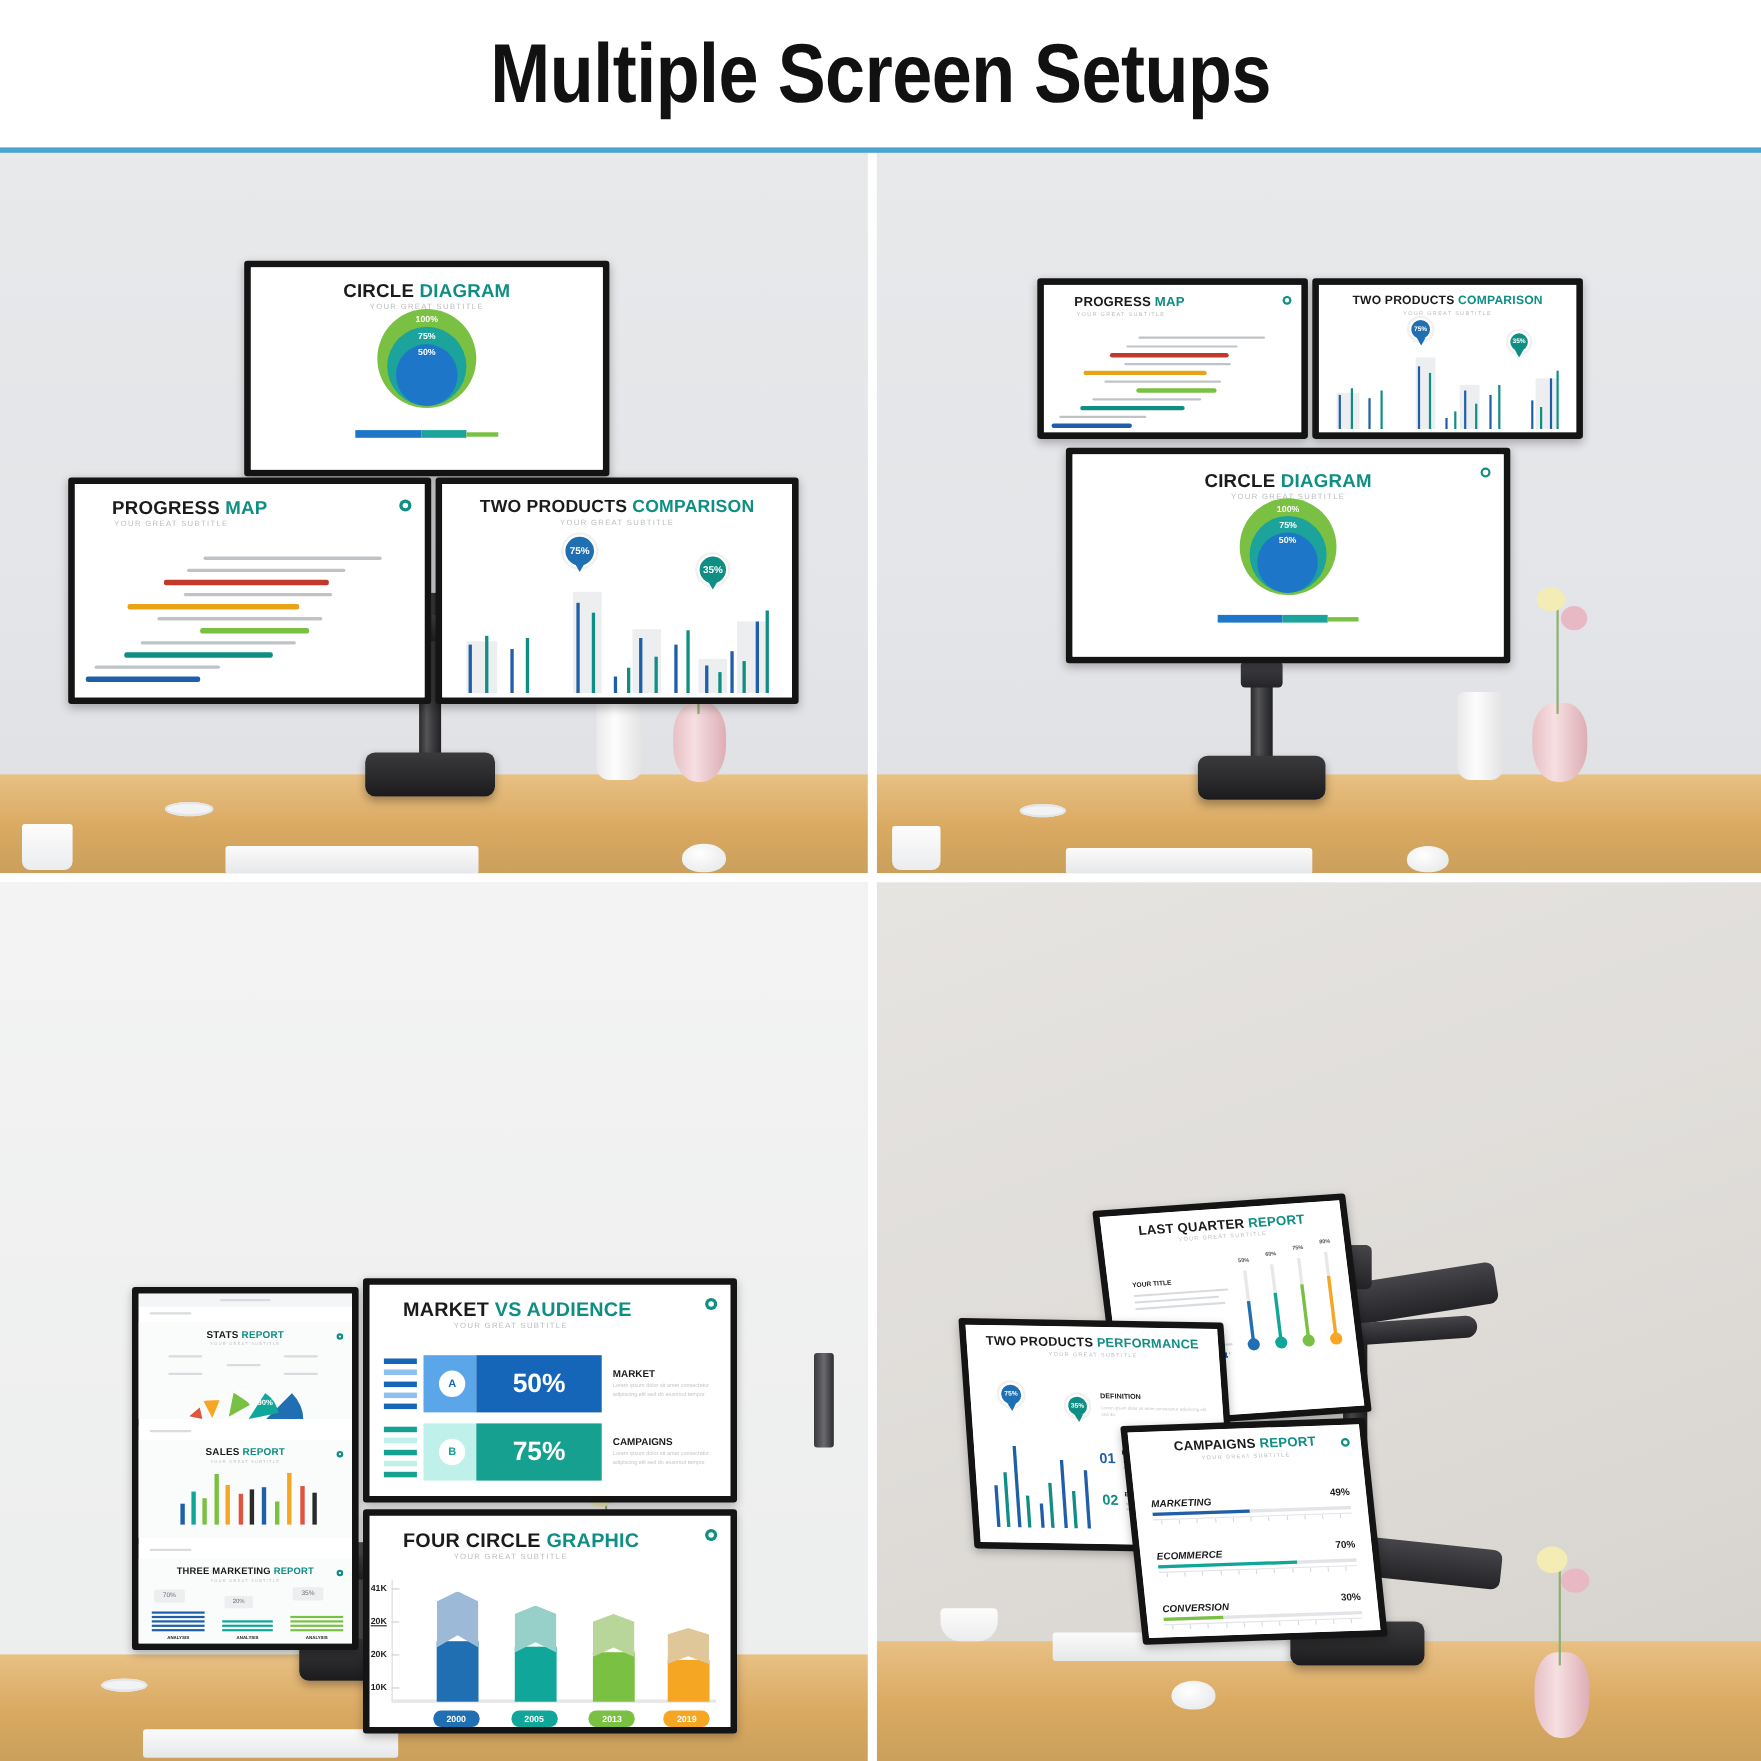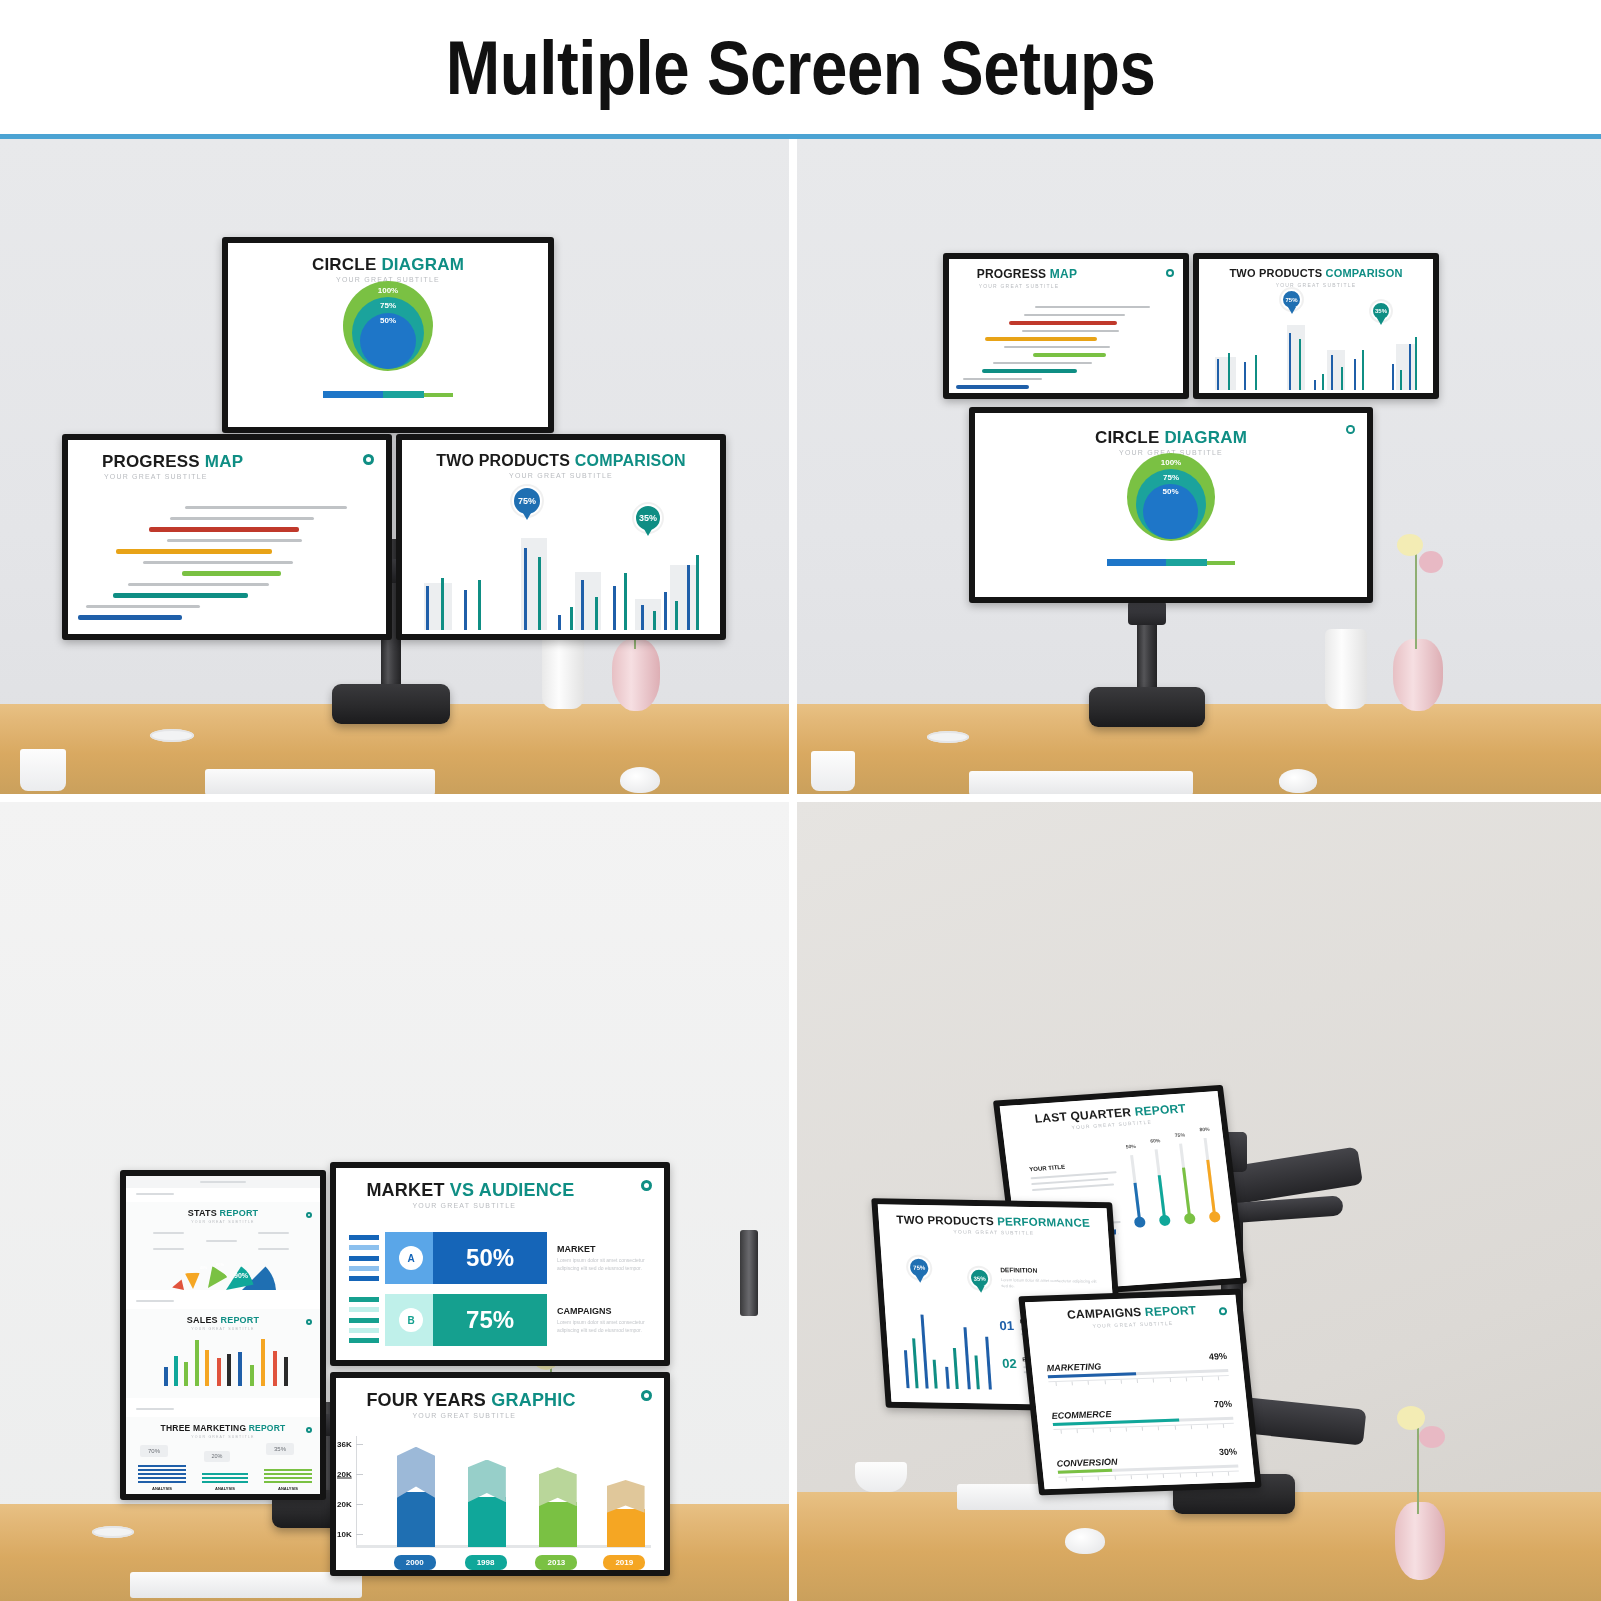--- a/index.html
+++ b/index.html
@@ -589,26 +589,26 @@
               </div>
             </div>
           </div>
         </div>
       </div>
 
       <div class="monitor" style="left:330px;top:570px;width:340px;height:204px;">
         <div class="screen">
           <div class="slide">
             <div class="corner-dot" style="right:12px;top:12px;width:11px;height:11px;"></div>
-            <div class="s-title" style="font-size:18px;text-align:left;padding-left:14px;"><span>FOUR YEARS</span> <em>GRAPHIC</em></div>
+            <div class="s-title" style="font-size:18px;text-align:left;padding-left:14px;"><span>FOUR CIRCLE</span> <em>GRAPHIC</em></div>
             <div class="s-sub" style="font-size:7px;text-align:left;padding-left:60px;">YOUR GREAT SUBTITLE</div>
 
             <div class="fy" style="top:58px;bottom:8px;">
               <div class="fy-axis"></div>
-              <div class="fy-lbl" style="top:6%;font-size:8px;">36K</div>
+              <div class="fy-lbl" style="top:6%;font-size:8px;">41K</div>
               <div class="fy-tick" style="top:6%;"></div>
               <div class="fy-lbl" style="top:30%;font-size:8px;text-decoration:underline;">20K</div>
               <div class="fy-tick" style="top:30%;"></div>
               <div class="fy-lbl" style="top:54%;font-size:8px;">20K</div>
               <div class="fy-tick" style="top:54%;"></div>
               <div class="fy-lbl" style="top:78%;font-size:8px;">10K</div>
               <div class="fy-tick" style="top:78%;"></div>
               <div style="position:absolute;left:0;bottom:11%;width:100%;height:3px;background:#e4e6e8;"></div>
 
               <div class="fy-col" style="left:14%;width:38px;height:78%;">
@@ -622,21 +622,21 @@
               <div class="fy-col" style="left:62%;width:38px;height:62%;">
                 <div style="position:absolute;bottom:0;width:100%;height:58%;background:#7ac143;"></div>
                 <div style="position:absolute;bottom:52%;width:100%;height:50%;background:#b9d69a;clip-path:polygon(0 18%,50% 0,100% 18%,100% 100%,50% 78%,0 100%);"></div>
               </div>
               <div class="fy-col" style="left:85%;width:38px;height:52%;">
                 <div style="position:absolute;bottom:0;width:100%;height:58%;background:#f5a623;"></div>
                 <div style="position:absolute;bottom:52%;width:100%;height:50%;background:#e0c79a;clip-path:polygon(0 18%,50% 0,100% 18%,100% 100%,50% 78%,0 100%);"></div>
               </div>
 
               <div class="fy-pill" style="left:20%;width:42px;height:15px;line-height:15px;font-size:8px;background:#1f6fb2;bottom:-6%;">2000</div>
-              <div class="fy-pill" style="left:44%;width:42px;height:15px;line-height:15px;font-size:8px;background:#10a79a;bottom:-6%;">1998</div>
+              <div class="fy-pill" style="left:44%;width:42px;height:15px;line-height:15px;font-size:8px;background:#10a79a;bottom:-6%;">2005</div>
               <div class="fy-pill" style="left:68%;width:42px;height:15px;line-height:15px;font-size:8px;background:#7ac143;bottom:-6%;">2013</div>
               <div class="fy-pill" style="left:91%;width:42px;height:15px;line-height:15px;font-size:8px;background:#f5a623;bottom:-6%;">2019</div>
             </div>
           </div>
         </div>
       </div>
     </div>
 
     <div class="quad" id="quad-br">
       <div class="wall warm"></div>

